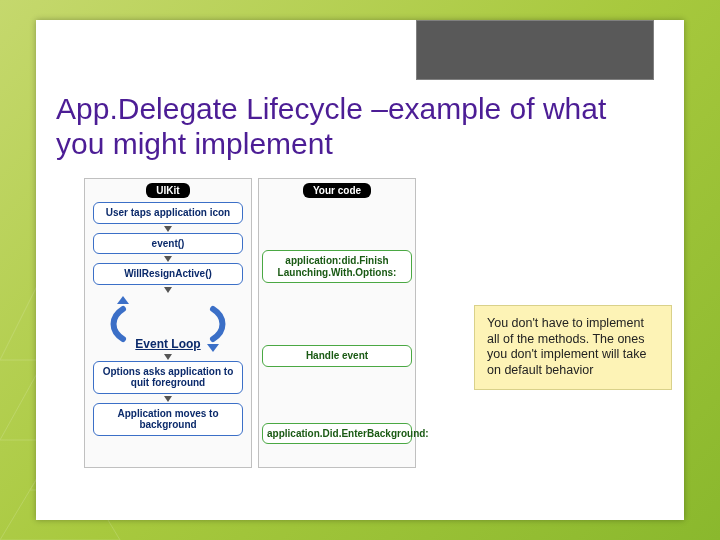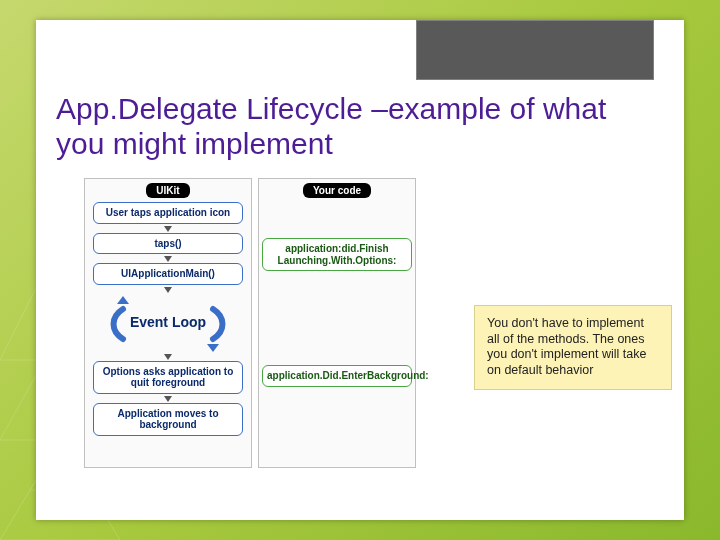--- a/index.html
+++ b/index.html
@@ -86,45 +86,46 @@
     width: 0; height: 0;
     border-left: 4px solid transparent;
     border-right: 4px solid transparent;
     border-top: 6px solid #555;
     margin: 2px 0 1px 0;
   }
   .event-loop {
     width: 150px; height: 58px;
     position: relative;
     display: flex;
-    align-items: center;
+    align-items: flex-end;
     justify-content: center;
-    font-size: 14px;
+    font-size: 12px;
     font-weight: bold;
     color: #0b2a6b;
     text-align: center;
     line-height: 1.1;
+    text-decoration: underline;
   }
   .loop-svg {
     position: absolute;
     inset: 0;
   }
   .callout {
     position: absolute;
     top: 285px; left: 438px;
     width: 198px;
     background: #fdf3b6;
     border: 1px solid #d9d18a;
     padding: 10px 12px;
     font-size: 12.5px;
     color: #222;
     line-height: 1.25;
   }
   .col.right { justify-content: flex-start; }
-  .col.right .box { margin-top: 0; }
+  .col.right .box { margin-top: 12px; }
   .rstack { display:flex; flex-direction:column; align-items:center; width:100%; height:100%; }
   .gap-a { height: 36px; }
   .gap-b { height: 50px; }
   .gap-c { height: 26px; }
   .gap-d { height: 18px; }
 </style>
 </head>
 <body>
 
 <div class="geo-pattern">
@@ -143,23 +144,23 @@
   <div class="top-right-block"></div>
 
   <h1 class="title">App.Delegate Lifecycle –example of what you might implement</h1>
 
   <div class="diagram-area">
 
     <div class="col left">
       <div class="col-title">UIKit</div>
       <div class="box">User taps application icon</div>
       <div class="arrow-down"></div>
-      <div class="box">taps()</div>
+      <div class="box">event()</div>
       <div class="arrow-down"></div>
-      <div class="box">UIApplicationMain()</div>
+      <div class="box">WillResignActive()</div>
       <div class="arrow-down"></div>
       <div class="event-loop">
         <svg class="loop-svg" viewBox="0 0 150 58">
           <g fill="none" stroke="#3b6fc7" stroke-width="6" stroke-linecap="round">
             <path d="M30 15 A28 20 0 0 0 30 45"></path>
             <path d="M120 45 A28 20 0 0 0 120 15"></path>
           </g>
           <polygon points="24,10 36,10 30,2" fill="#3b6fc7"></polygon>
           <polygon points="114,50 126,50 120,58" fill="#3b6fc7"></polygon>
         </svg>
@@ -170,20 +171,21 @@
       <div class="arrow-down"></div>
       <div class="box">Application moves to background</div>
     </div>
 
     <div class="col right">
       <div class="col-title">Your code</div>
       <div class="rstack">
         <div class="gap-a"></div>
         <div class="box green">application:did.Finish Launching.With.Options:</div>
         <div class="gap-b"></div>
+        <div class="box green">Handle event</div>
         <div class="gap-c"></div>
         <div class="gap-d"></div>
         <div class="box green">application.Did.EnterBackground:</div>
       </div>
     </div>
 
   </div>
 
   <div class="callout">You don't have to implement all of the methods.  The ones you don't implement will take on default behavior</div>
 </div>

